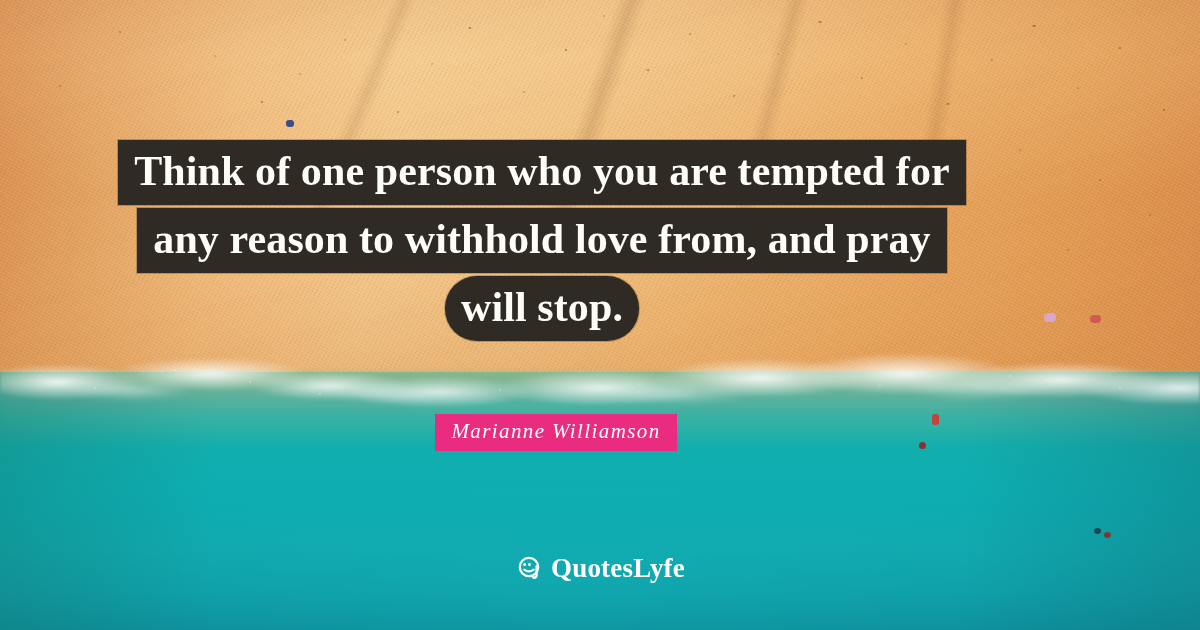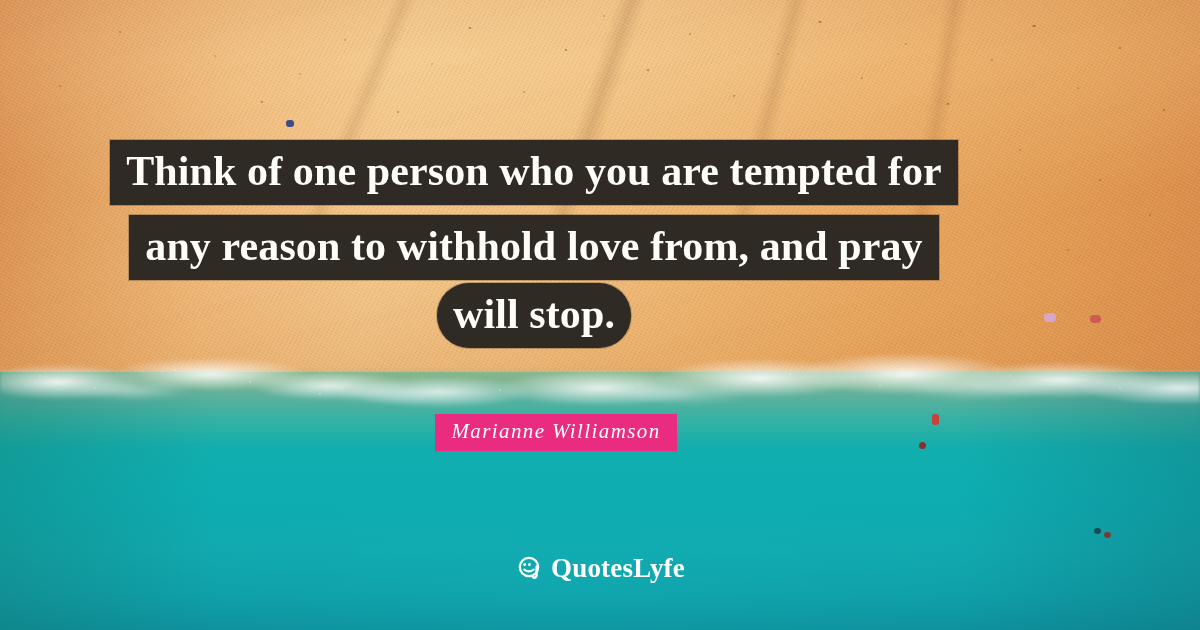--- a/index.html
+++ b/index.html
@@ -150,38 +150,38 @@
       radial-gradient(2px 2px at 880px 30px, #fff, transparent 60%),
       radial-gradient(2px 2px at 1010px 20px, #fff, transparent 60%),
       radial-gradient(2px 2px at 1120px 32px, #fff, transparent 60%);
   }
 
   
   .person { position:absolute; border-radius:50%; }
 
   
   #quote-block {
-    position:absolute; left:0; top:0; width:1068px;
+    position:absolute; left:8px; top:0; width:1068px;
     z-index:5;
     display:flex; flex-direction:column; align-items:center;
   }
   .qline {
     background:#2f2a24;
     color:#fdfcf7;
     font-family:"Liberation Serif", serif;
     font-weight:700;
     font-size:42px;
     line-height:1;
     letter-spacing:.1px;
     padding:10px 16px 13px 16px;
     white-space:nowrap;
     box-shadow:0 0 0 1px rgba(20,16,12,.22);
   }
   #line-1 { margin-top:140px; }
-  #line-2 { margin-top:10px; }
+  #line-2 { margin-top:3px; }
   #line-3 { margin-top:3px; }
   #line-4 { margin-top:3px;border-radius:32px; }
 
   #author-bar {
     position:absolute; top:414px; left:0; width:1112px;
     display:flex; justify-content:center; z-index:5;
   }
   #author-name {
     background:#ea2c80;
     color:#ffffff;

